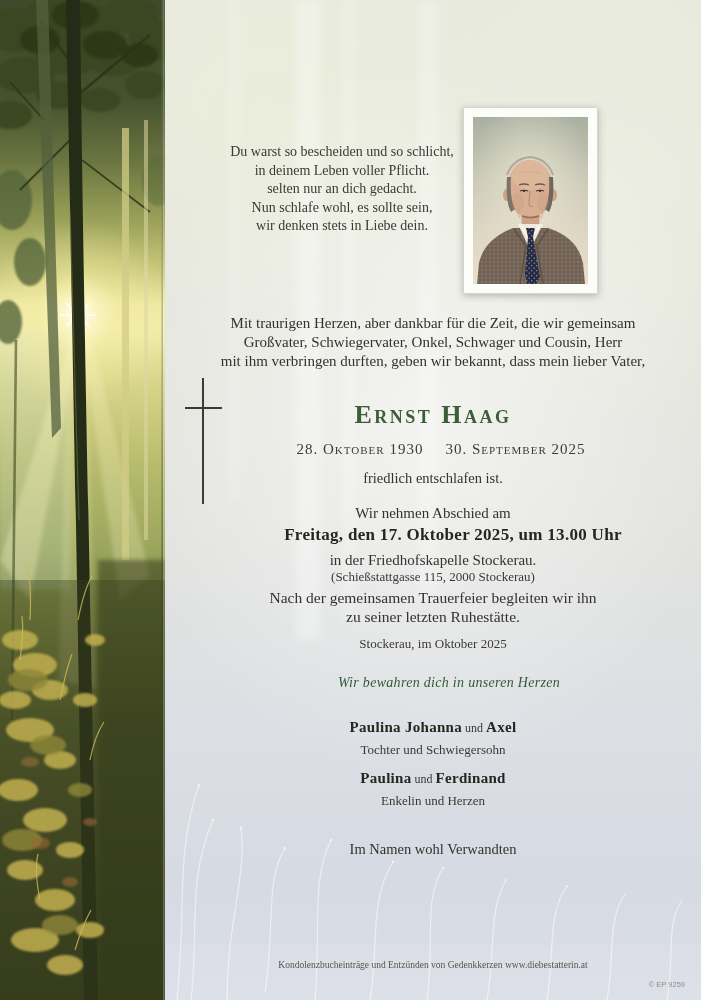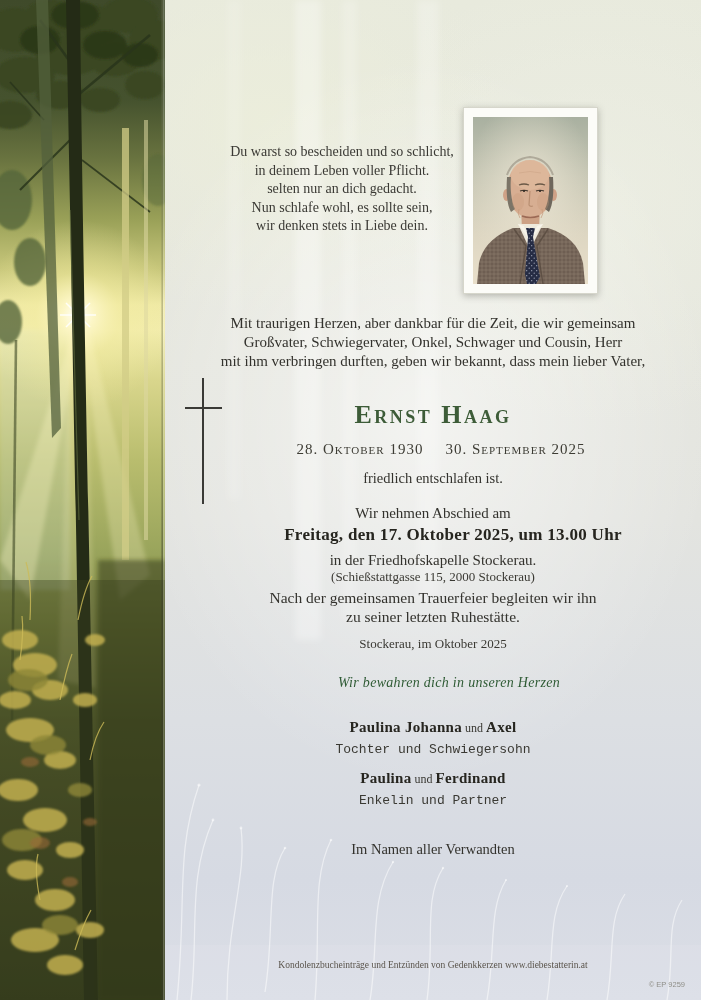--- a/index.html
+++ b/index.html
@@ -25,21 +25,21 @@
   .svc-date{top:525px;font-size:17px;font-weight:bold;color:#26251f;letter-spacing:.3px;padding-left:20px;}
   .svc-loc{top:552px;font-size:15px;color:#33322d;}
   .svc-addr{top:569px;font-size:13px;color:#3a3933;}
   .svc-proc{top:589px;font-size:15.5px;line-height:18.5px;color:#33322d;}
   .svc-dateline{top:636px;font-size:13px;color:#3a3933;}
   .motto{top:675px;font-size:14px;font-style:italic;color:#2f5b35;letter-spacing:.3px;padding-left:16px;}
   .m-names{font-size:12px;color:#3a3933;}
   .m-names .nm{font-size:15px;font-weight:bold;color:#26251f;letter-spacing:.3px;}
   .m1{top:719px;} .m1r{top:742px;}
   .m2{top:770px;} .m2r{top:793px;}
-  .m-rel{font-size:13px;color:#3a3933;font-family:Liberation Mono, monospace;}
+  .m-rel{font-size:13px;color:#3a3933;}
   .closing{top:841px;font-size:14.5px;color:#33322d;}
   .footer{top:959px;font-size:9.5px;line-height:12.5px;color:#59534b;}
   .copyright{position:absolute;right:16px;top:980px;font-size:7.5px;color:#8e8e88;font-family:"Liberation Sans",sans-serif;padding-left:22px;}
   .cross{position:absolute;}
   .cross .v{position:absolute;left:202px;top:378px;width:1.5px;height:126px;background:#3a3a36;}
   .cross .h{position:absolute;left:185px;top:407px;width:37px;height:1.5px;background:#3a3a36;}
   .photo{
     position:absolute;left:463px;top:107px;padding:9px;background:#fcfcf8;
     border:1px solid #d6d6cb; box-shadow:0 2px 7px rgba(70,70,60,.35);
   }
@@ -340,22 +340,22 @@
     <span>und</span>
     <span class="nm">Axel</span>
   </div>
   <div class="abs m-rel m1r">Tochter und Schwiegersohn</div>
 
   <div class="abs m-names m2">
     <span class="nm">Paulina</span>
     <span>und</span>
     <span class="nm">Ferdinand</span>
   </div>
-  <div class="abs m-rel m2r">Enkelin und Partner</div>
-
-  <div class="abs closing">Im Namen aller Verwandten</div>
+  <div class="abs m-rel m2r">Enkelin und Herzen</div>
+
+  <div class="abs closing">Im Namen wohl Verwandten</div>
 
   <div class="abs footer">
     <div>Kondolenzbucheinträge und Entzünden von Gedenkkerzen www.diebestatterin.at</div>
   </div>
   <div class="copyright">© EP 9259</div>
 
 </div>
 
 </body></html>

